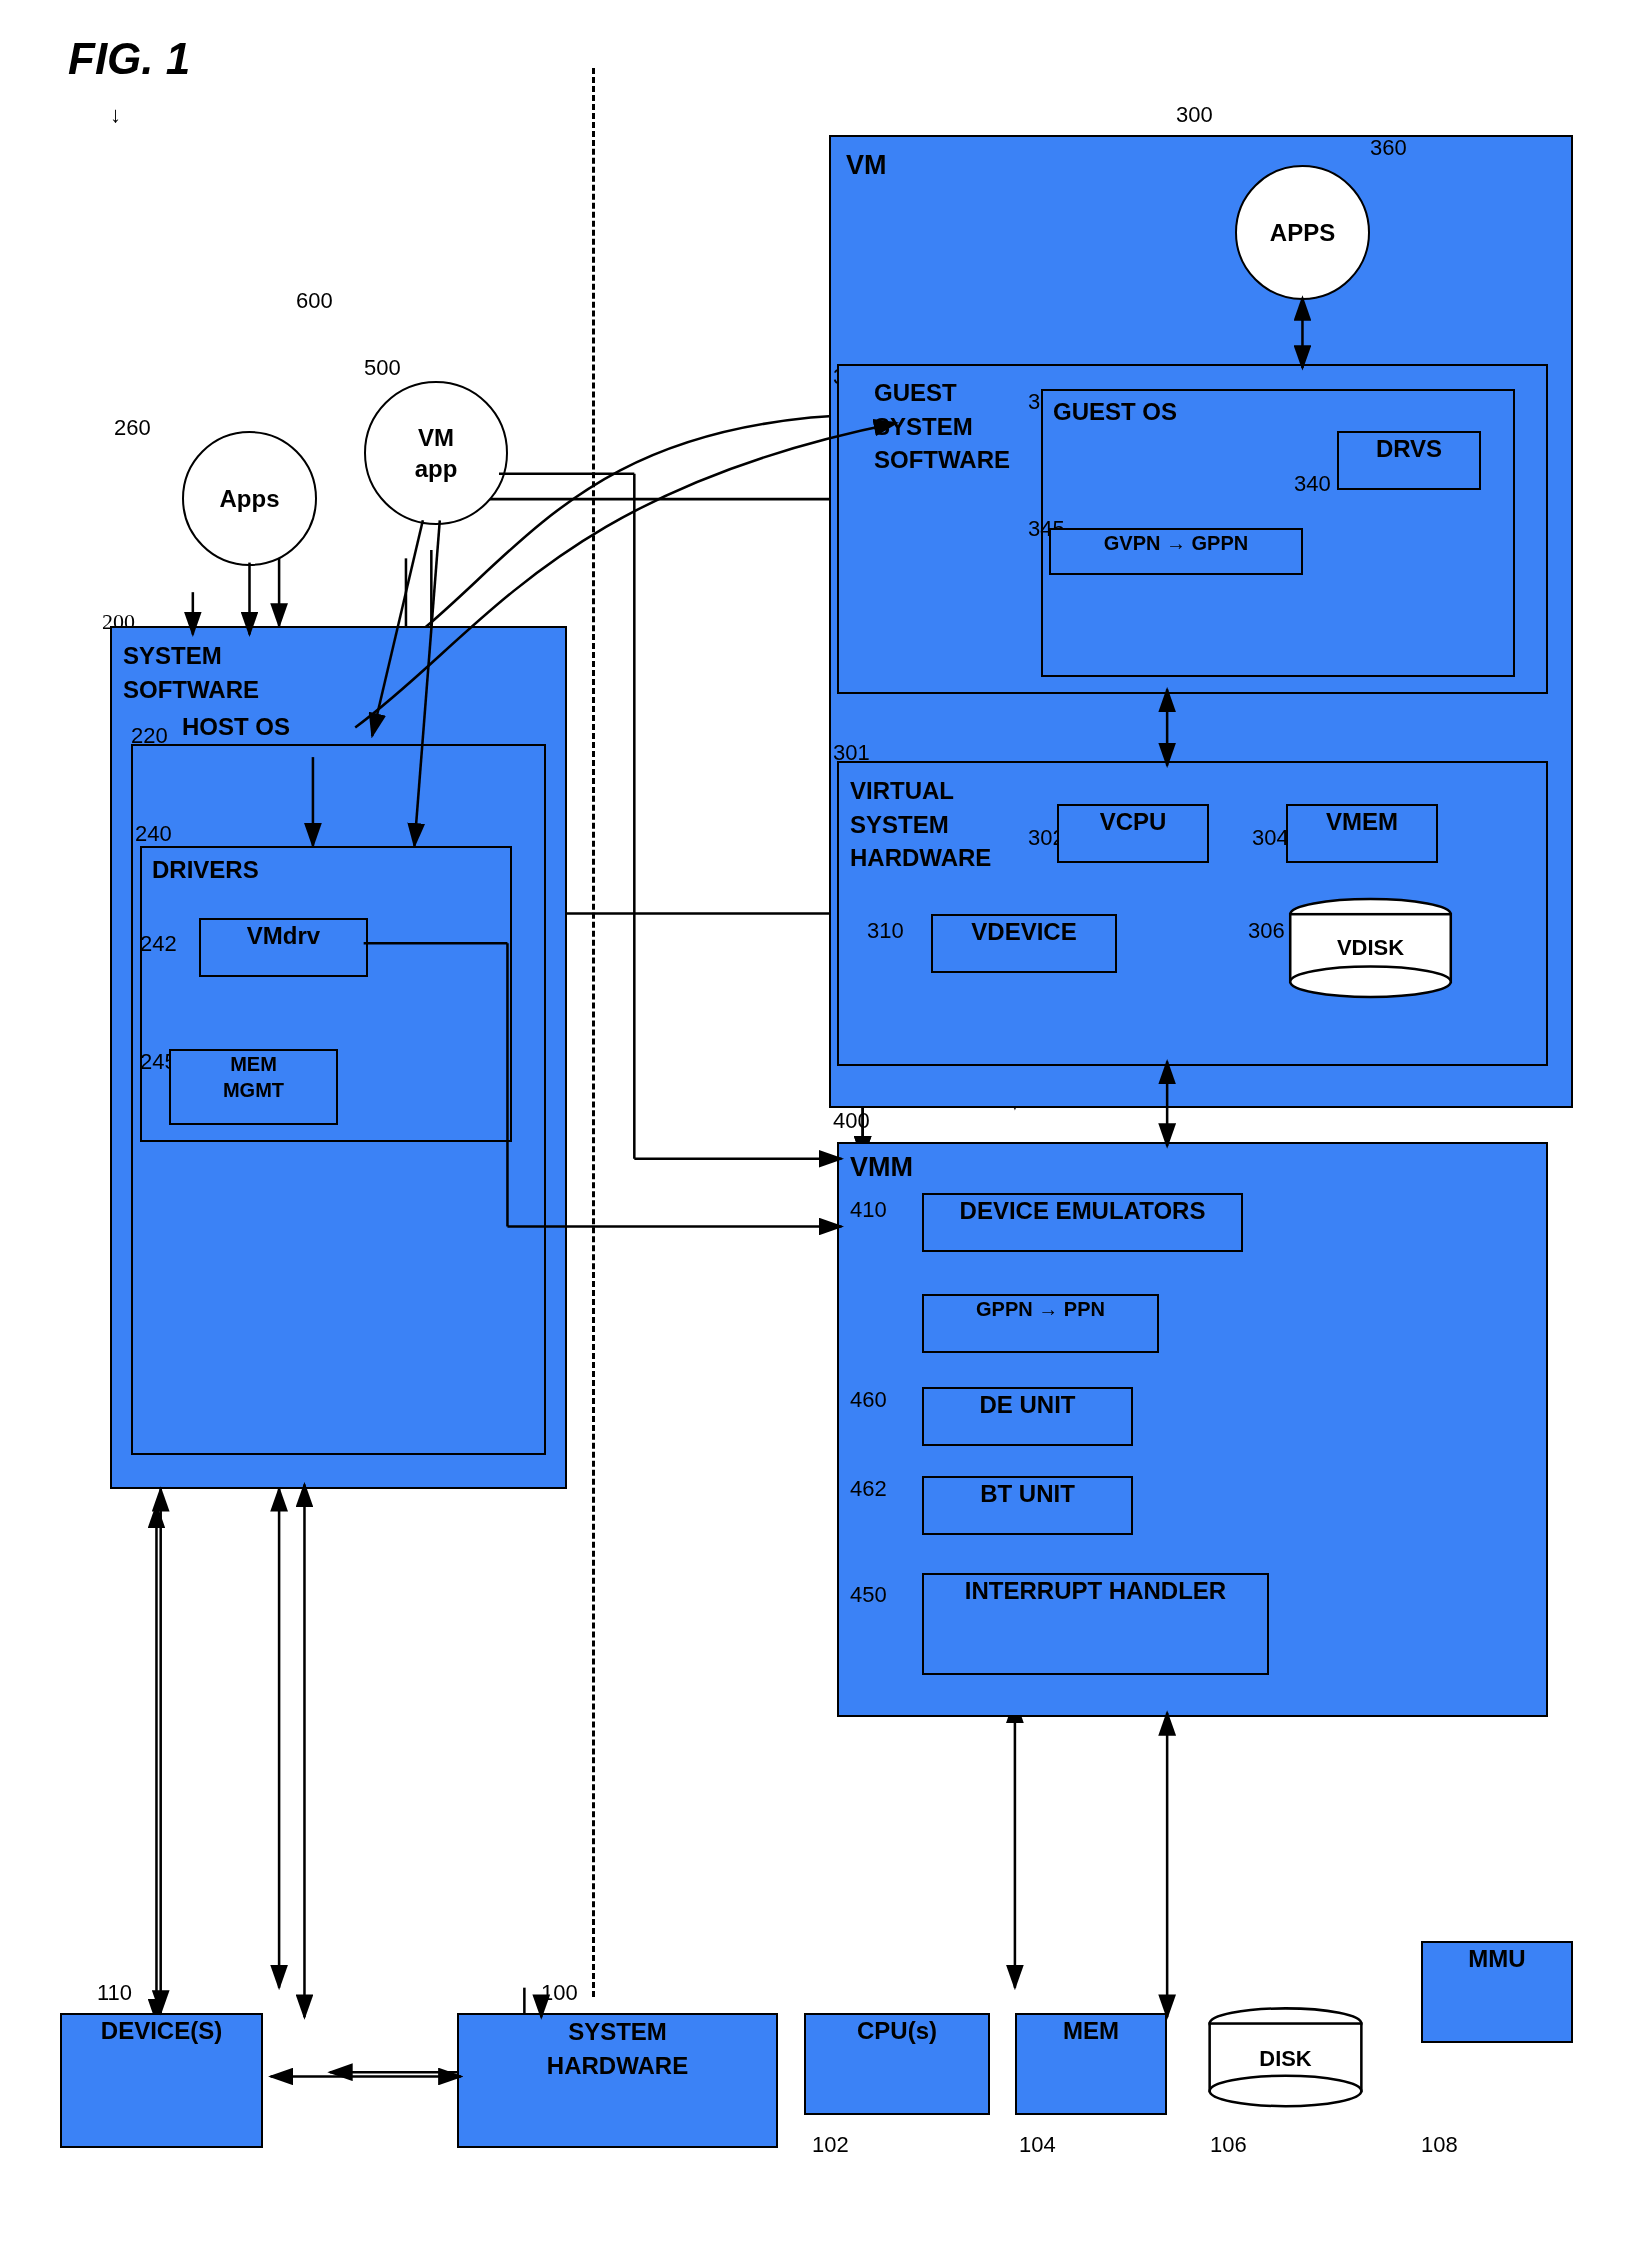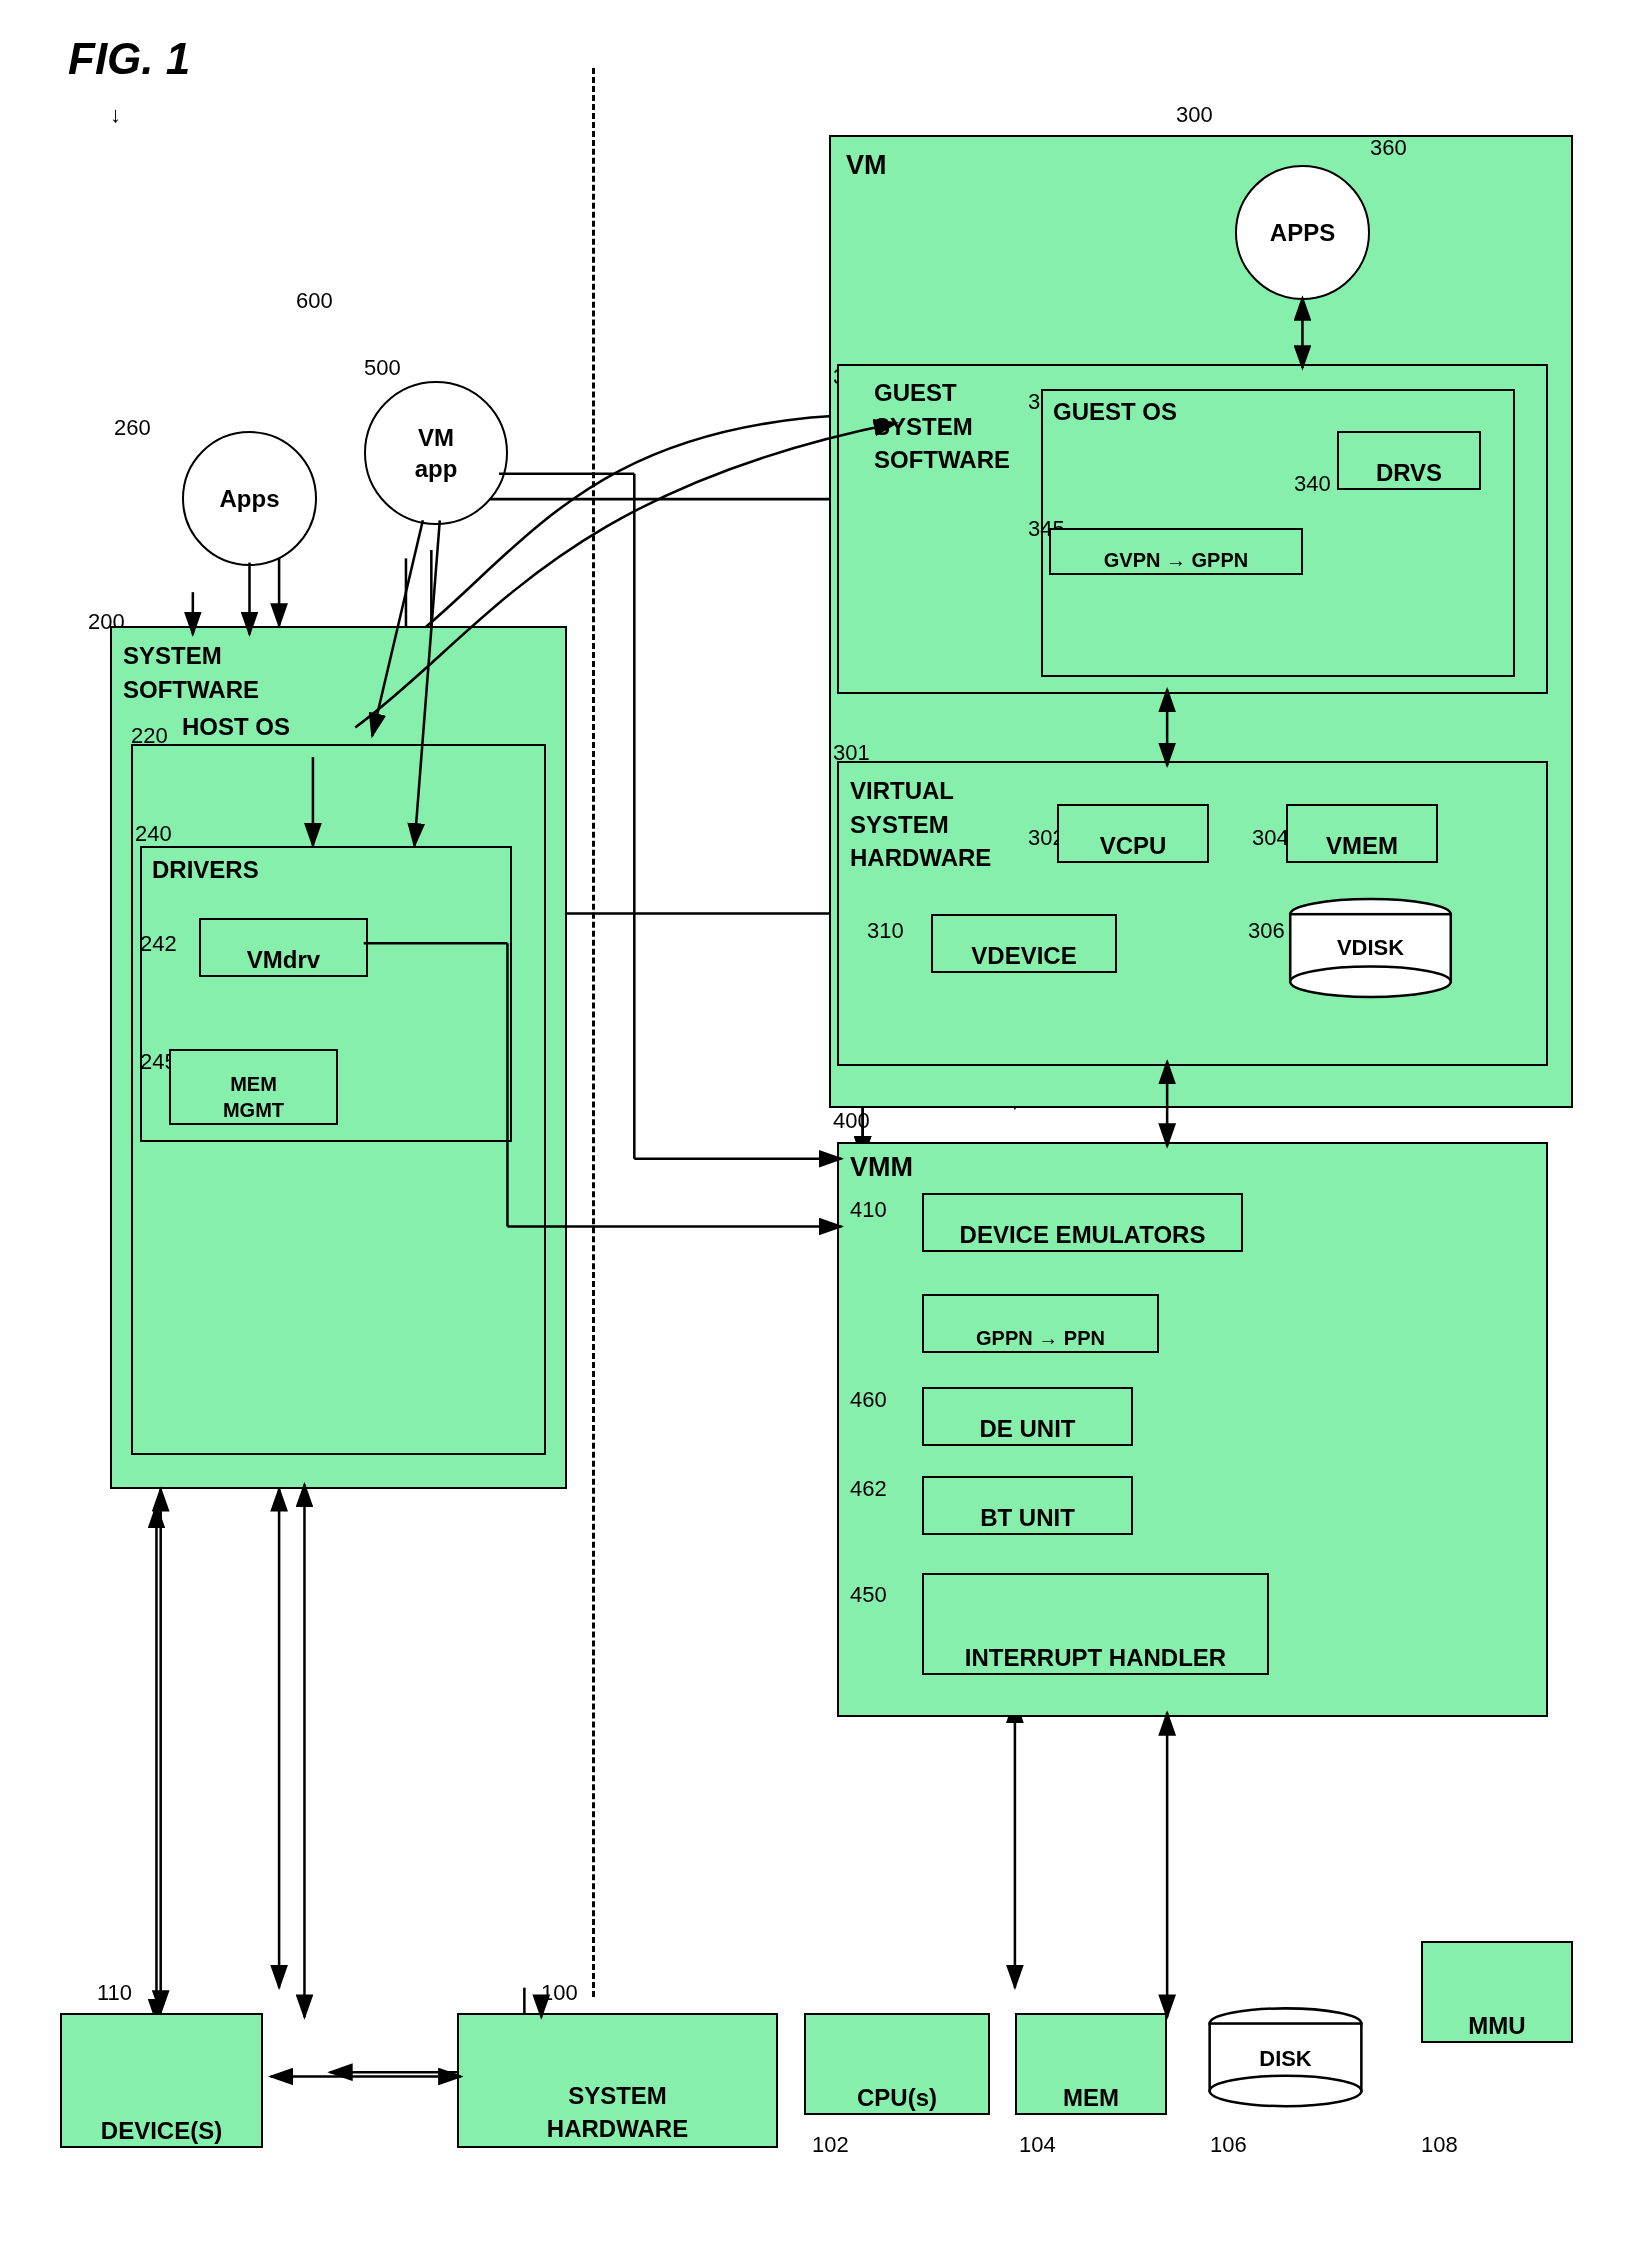--- a/index.html
+++ b/index.html
@@ -35,23 +35,23 @@
       top: 68px;
       width: 1.7px;
       height: 1929px;
       border-left: 3.4px dashed #000;
     }
 
     
     .box {
       position: absolute;
       border: 2.5px solid #000;
-      background: #86efac;
+      background: #3b82f6;
       display: flex;
-      align-items: flex-end;
+      align-items: flex-start;
       justify-content: center;
       text-align: center;
     }
 
     .box-label {
       font-size: 24px;
       font-weight: bold;
       line-height: 1.3;
     }
 
@@ -244,21 +244,21 @@
   <span class="ref-num" style="top:1476px; left:850px;">462</span>
   <div class="box" style="top:1476px; left:922px; width:211px; height:59px;">
     <span class="box-label">BT UNIT</span>
   </div>
 
   <span class="ref-num" style="top:1582px; left:850px;">450</span>
   <div class="box" style="top:1573px; left:922px; width:347px; height:102px;">
     <span class="box-label">INTERRUPT HANDLER</span>
   </div>
 
-  <span class="ref-num" style="top:609px; left:88px;">200</span>
+  <span class="ref-num" style="top:609px; left:102px;font-family:Liberation Serif, serif;">200</span>
   <div style="position:absolute; top:102px; left:110px; font-size:22px;">↓</div>
 
   <div class="box" style="top:626px; left:110px; width:457px; height:863px;">
   </div>
   <div style="position:absolute; top:639px; left:123px; font-size:24px; font-weight:bold; line-height:1.4;">
     <span style="white-space:pre-line;">SYSTEM
 SOFTWARE</span>
   </div>
 
   <span class="ref-num" style="top:723px; left:131px;">220</span>

